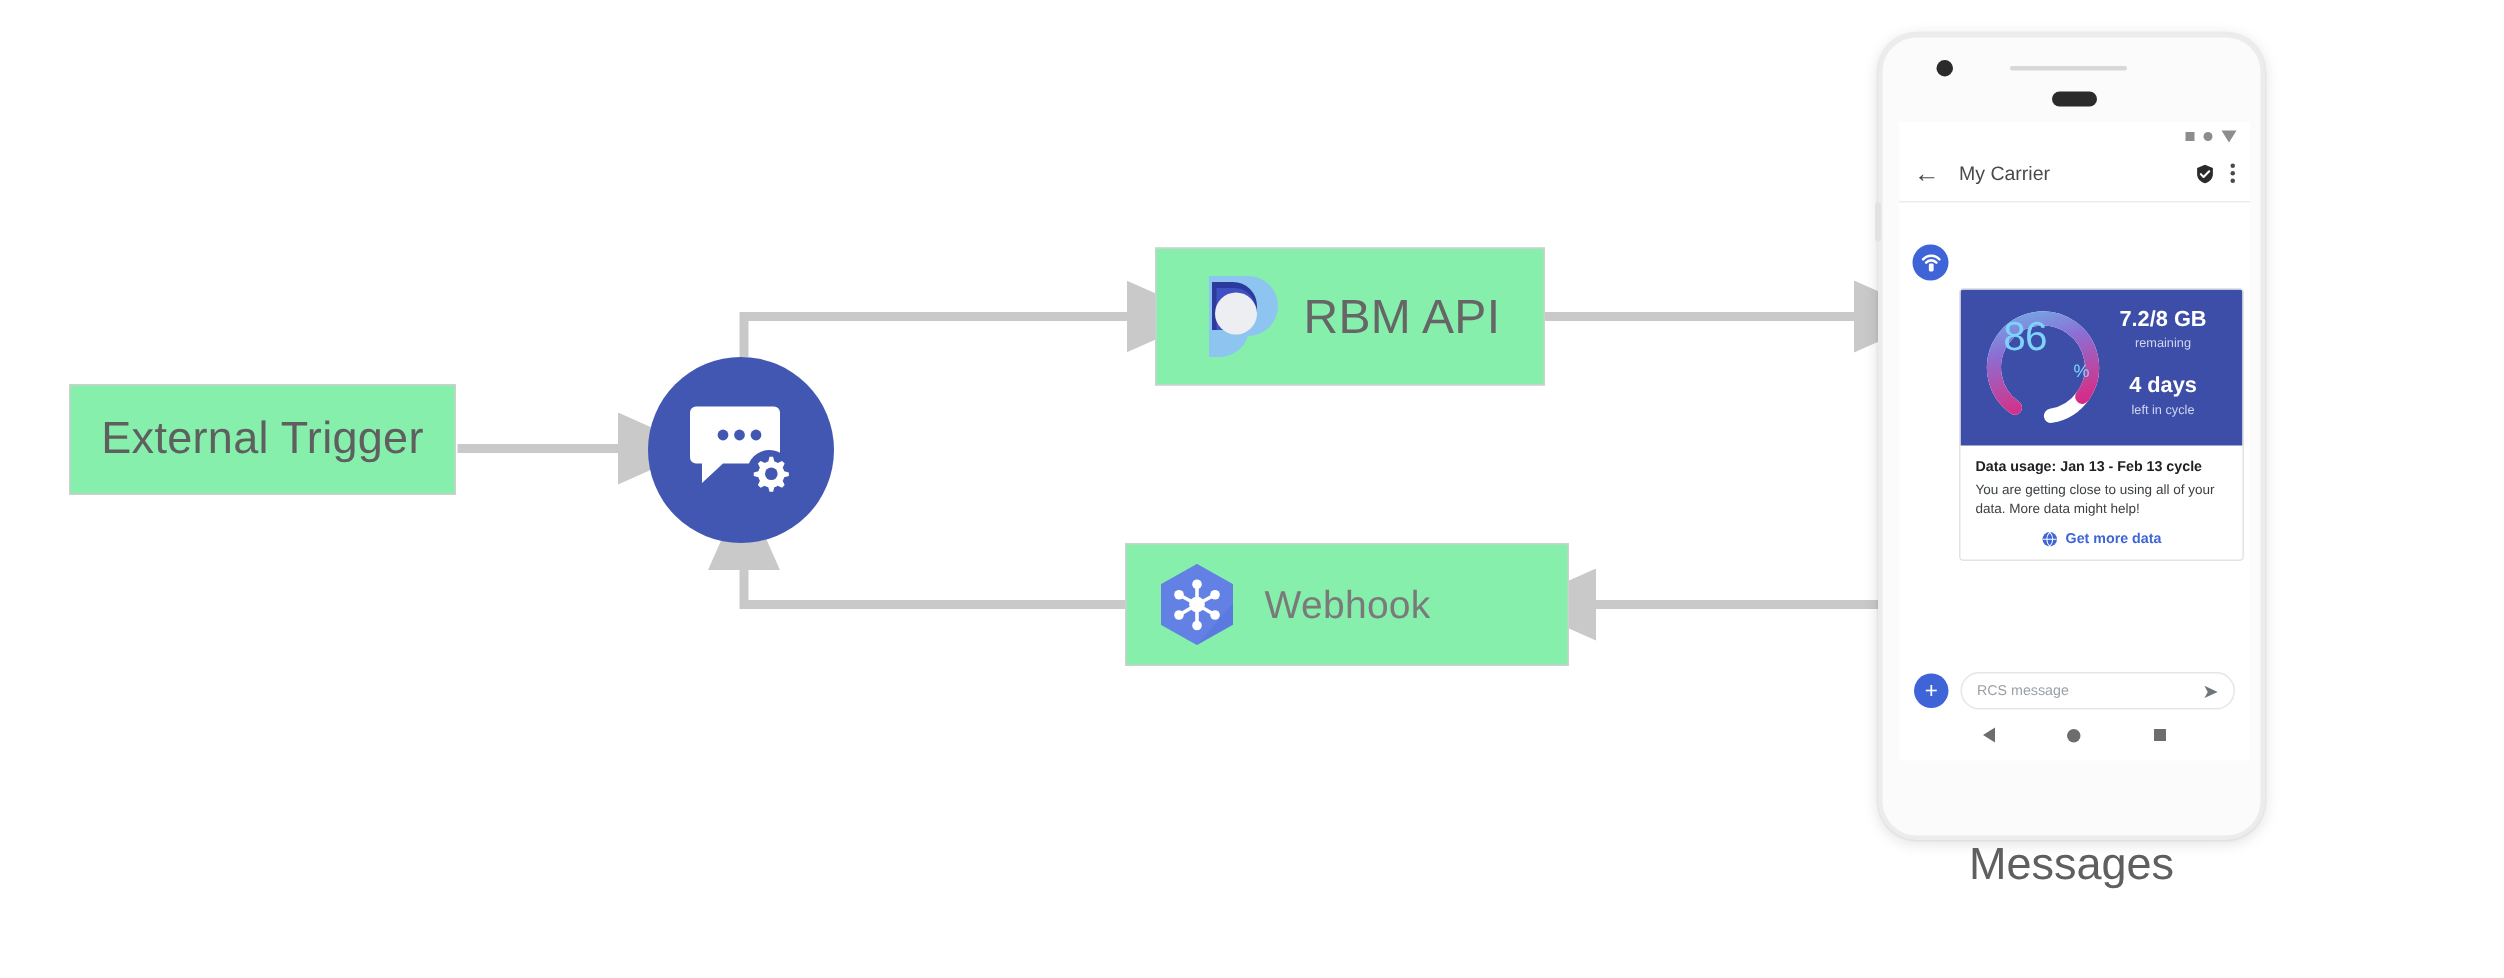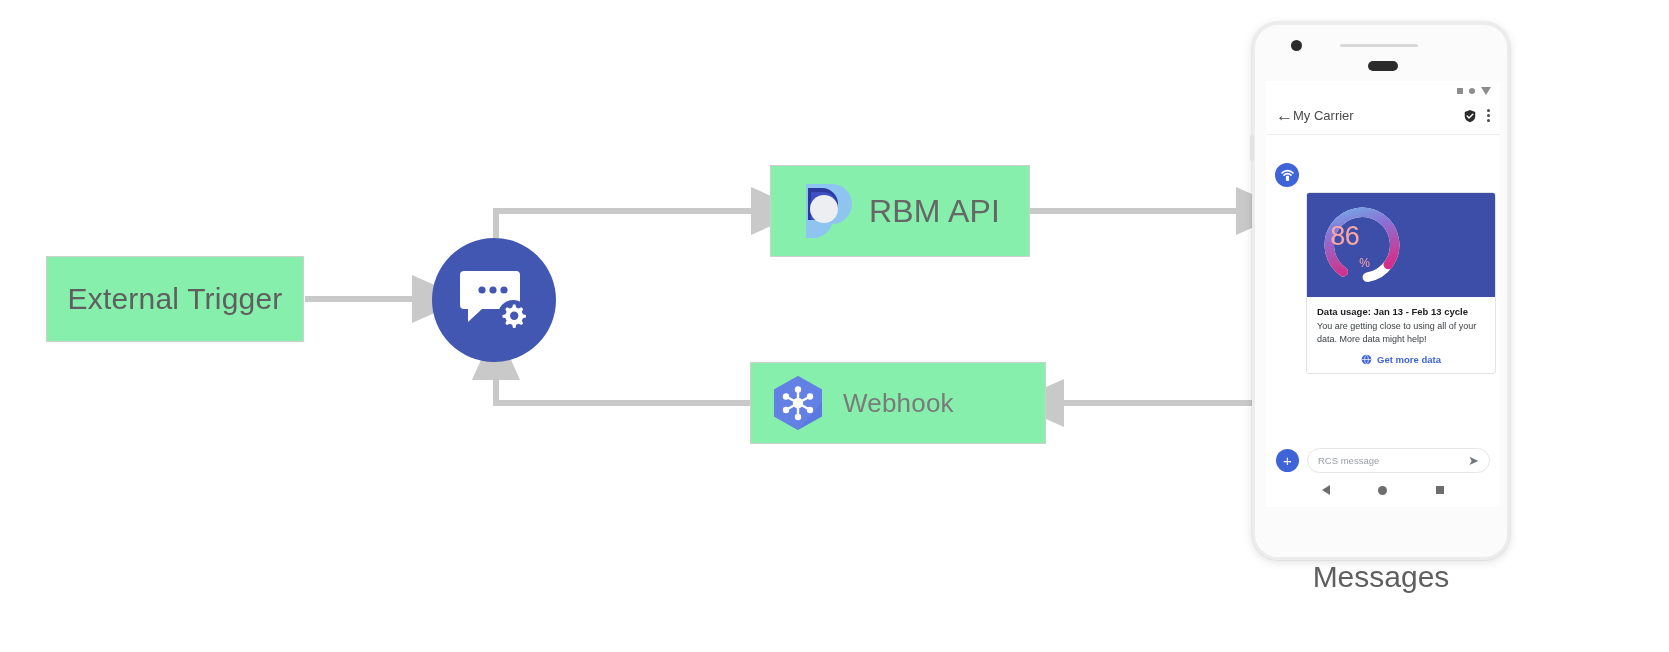--- a/index.html
+++ b/index.html
@@ -23,21 +23,21 @@
     align-items: center;
   }
   .node-label {
     color: #6b6b6b;
     font-weight: 300;
     letter-spacing: 0.2px;
     white-space: nowrap;
   }
 
   
-  #external-trigger { left: 46px; top: 256px; width: 258px; height: 86px; justify-content: center; }
+  #external-trigger { left: 46px; top: 256px; width: 258px; height: 74px; justify-content: center; }
   #external-trigger .node-label { font-size: 30px; color:#5f5f5f; }
 
   
   #rbm-api-box { left: 770px; top: 165px; width: 260px; height: 92px; padding-left: 18px; gap: 14px; }
   #rbm-api-box .node-label { font-size: 32px; color:#666; }
 
   
   #webhook-box { left: 750px; top: 362px; width: 296px; height: 82px; padding-left: 16px; gap: 14px; }
   #webhook-box .node-label { font-size: 26px; color:#7a7a7a; }
 
@@ -92,21 +92,21 @@
   .sb-sq { width:6px; height:6px; background:#8d8d8d; }
   .sb-ci { width:6px; height:6px; border-radius:50%; background:#8d8d8d; }
   .sb-tr { width:0; height:0; border-left:5px solid transparent; border-right:5px solid transparent; border-top:8px solid #8d8d8d; }
 
   
   #app-bar {
     height: 38px; display:flex; align-items:center; padding: 0 10px;
     border-bottom:1px solid #ececec; background:#fff;
   }
   #back-arrow { font-size:17px; color:#4a4a4a; line-height:1; }
-  #app-bar-title { font-size: 13px; color:#4a4a4a; flex:1; }
+  #app-bar-title { margin-left: 13px; font-size: 13px; color:#4a4a4a; flex:1; }
   #verified-badge { width:14px; height:14px; margin-right:10px; }
   #overflow-menu { display:flex; flex-direction:column; gap:2px; }
   #overflow-menu span { width:3px; height:3px; border-radius:50%; background:#4a4a4a; }
 
   
   #convo { padding: 22px 9px 0 9px; }
   #bubble-row { display:flex; align-items:flex-start; gap:7px; }
   #bot-avatar {
     flex:0 0 auto; width:24px; height:24px; border-radius:50%;
     background:#3f64d8; display:flex; align-items:center; justify-content:center;
@@ -123,21 +123,21 @@
     border:1px solid #e3e3e3; border-radius:3px; overflow:hidden; background:#fff;
   }
   #card-hero {
     background: #3d4ea8; height: 104px; position:relative;
     display:flex; align-items:center;
   }
   #gauge-wrap { position:absolute; left: 12px; top: 9px; width: 86px; height: 86px; }
   #gauge-pct {
     position:absolute; left:0; top:0; width:86px; height:86px;
     display:flex; align-items:center; justify-content:center;
-    color:#fca5a5; font-weight:300;
+    color:#7dd3fc; font-weight:300;flex-direction:column;
   }
   #gauge-pct .num { font-size: 27px; letter-spacing:-0.5px; }
   #gauge-pct .sym { font-size: 12px; align-self:flex-end; margin-bottom: 9px; }
 
   #hero-stats {
     position:absolute; right: 10px; top: 12px; width: 86px; text-align:center; color:#fff;
   }
   .stat-big { font-size: 14.5px; font-weight:bold; line-height:1.2; }
   .stat-sub { font-size: 8.5px; color:#cfd6ef; margin-top:1px; }
   #stat-block-2 { margin-top: 16px; }
@@ -309,20 +309,30 @@
                 </linearGradient>
               </defs>
               <circle cx="50" cy="50" r="38" fill="none" stroke="#ffffff" stroke-width="11" stroke-linecap="round" stroke-dasharray="209 239" transform="rotate(125 50 50)"></circle>
               <circle cx="50" cy="50" r="38" fill="none" stroke="url(#gaugeGrad)" stroke-width="11" stroke-linecap="round" stroke-dasharray="180 239" transform="rotate(125 50 50)"></circle>
             </svg>
             <div id="gauge-pct">
               <span class="num">86</span>
               <span class="sym">%</span>
             </div>
 
+            <div id="hero-stats">
+              <div id="stat-block-1">
+                <div class="stat-big">7.2/8 GB</div>
+                <div class="stat-sub">remaining</div>
+              </div>
+              <div id="stat-block-2">
+                <div class="stat-big">4 days</div>
+                <div class="stat-sub">left in cycle</div>
+              </div>
+            </div>
           </div>
 
           <div id="card-body">
             <div id="card-title">Data usage: Jan 13 - Feb 13 cycle</div>
             <div id="card-desc">You are getting close to using all of your data. More data might help!</div>
             <div id="card-action">
               <svg id="action-globe" viewBox="0 0 16 16">
                 <circle cx="8" cy="8" r="7" fill="#3f64d8"></circle>
                 <path d="M1.3 8 h13.4 M8 1 a10 10 0 0 1 0 14 a10 10 0 0 1 0 -14" stroke="#ffffff" stroke-width="1" fill="none"></path>
               </svg>

